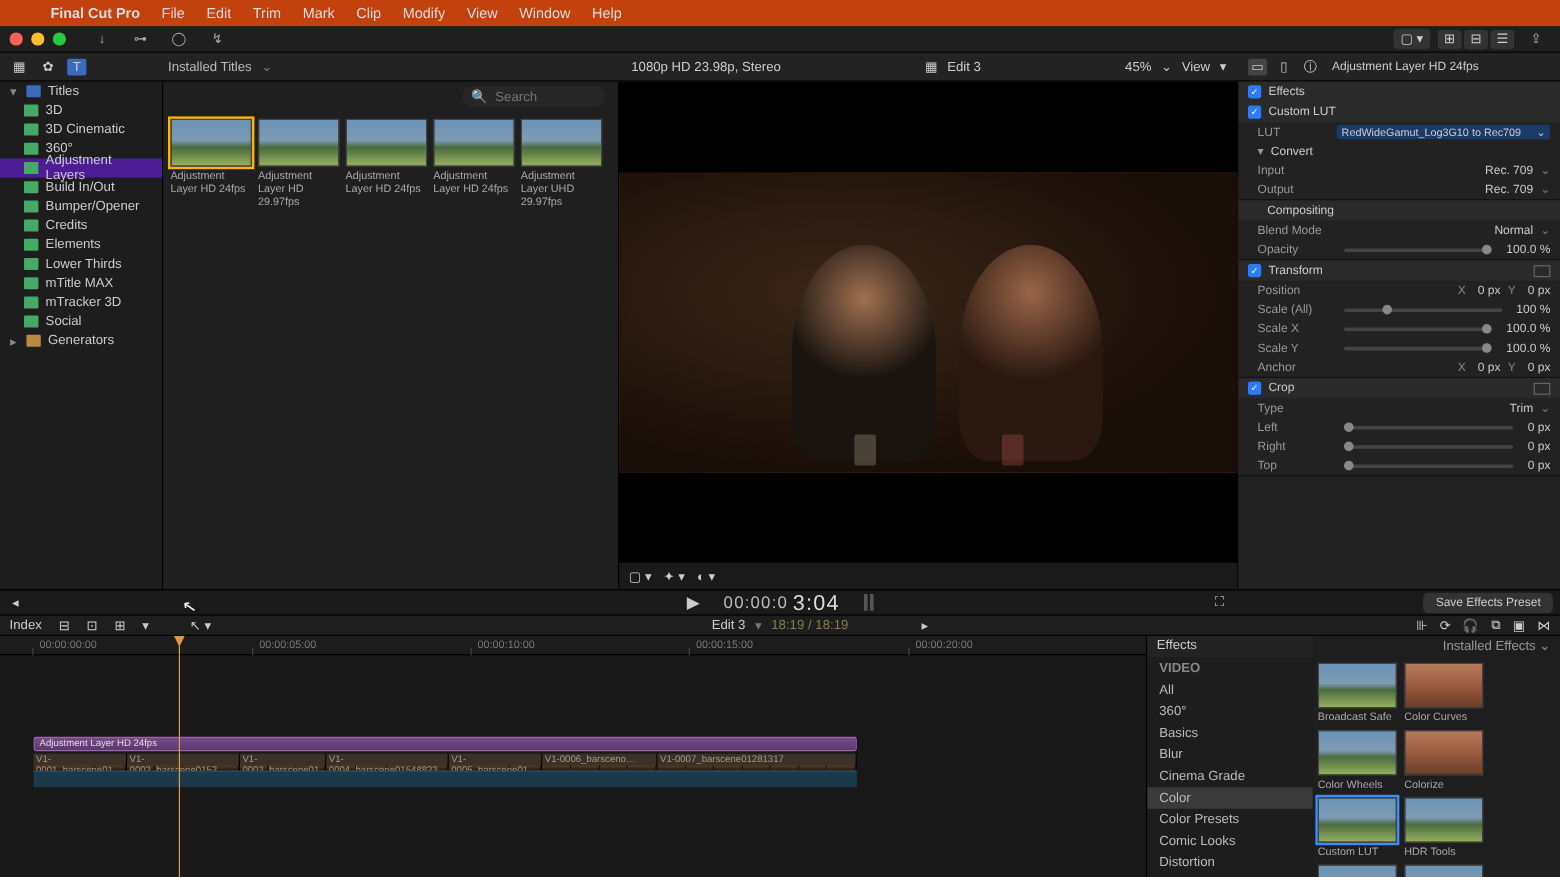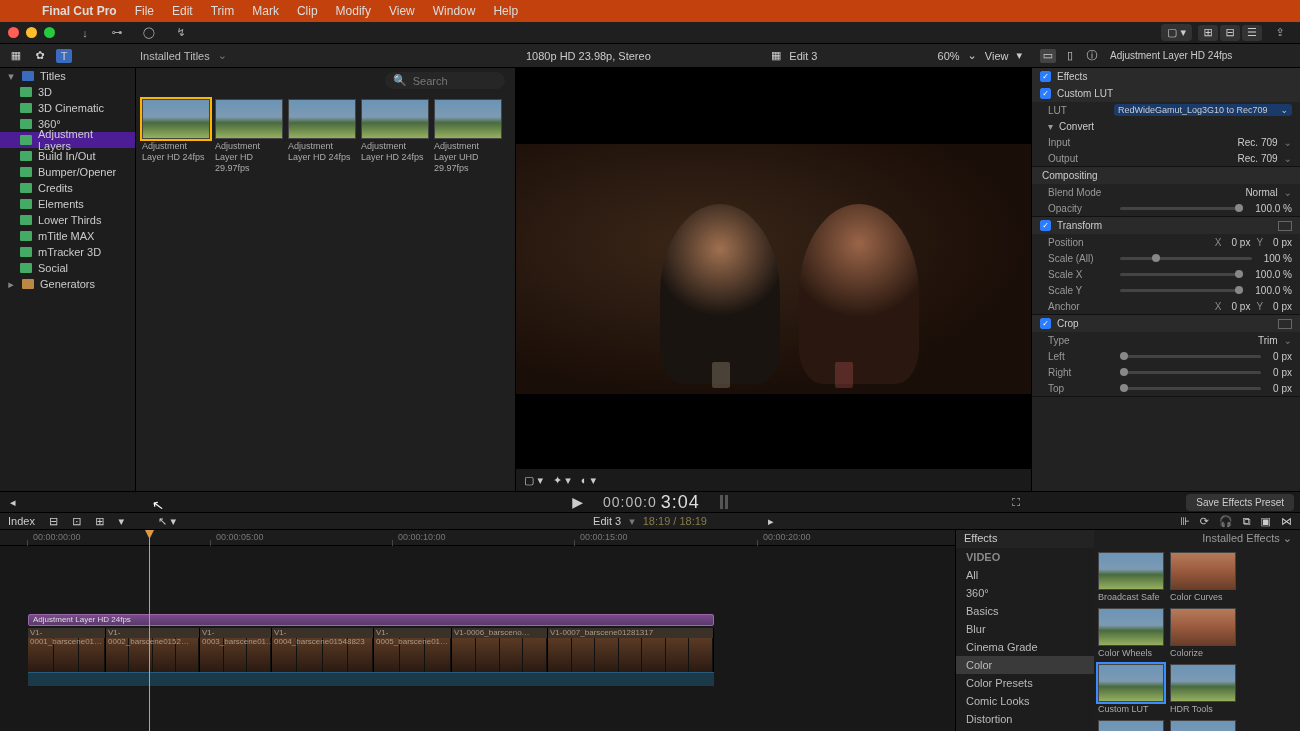--- a/index.html
+++ b/index.html
@@ -91,21 +91,21 @@
 .bottom { display: flex; height: 225px; }
 .timeline { flex: 1; background: #181818; position: relative; overflow:hidden; }
 .ruler { height: 16px; background: #1c1c1c; border-bottom: 1px solid #000; position: relative; font-size:9px; color:#777; }
 .ruler span { position: absolute; top: 2px; }
 .ruler .tick { position:absolute; top:10px; width:1px; height:6px; background:#444; }
 .playhead { position: absolute; top: 0; bottom: 0; width: 1px; background: #d94; left: 149px; z-index: 5; }
 .playhead::before { content:''; position:absolute; top:0; left:-4px; width:9px; height:9px; background:#d94; clip-path: polygon(0 0, 100% 0, 50% 100%); }
 .tracks { padding-top: 68px; }
 .adj-clip { margin: 0 28px; height: 12px; background: linear-gradient(#7a4a8a, #5a3a6e); border: 1px solid #9966aa; border-radius: 2px; padding: 0 4px; font-size:8px; color:#ddd; width: 686px; }
 .video-track { margin: 2px 28px 0; display: flex; width: 686px; }
-.vclip { height: 44px; background: #3a3228; border-right: 1px solid #000; position: relative; overflow:hidden; }
+.vclip { height: 14px; background: #3a3228; border-right: 1px solid #000; position: relative; overflow:hidden; }
 .vclip-label { position:absolute; top:0; left:2px; font-size:8px; color:#a98; z-index:2; }
 .vclip-thumbs { display:flex; height:100%; padding-top:10px; }
 .vclip-thumbs div { flex:1; background: linear-gradient(#5a3a24, #2a1a12); border-right:1px solid #111; }
 .audio-track { margin: 0 28px; height: 14px; background: #1a3a4a; border-top:1px solid #2a5a7a; width: 686px; }
 
 
 .fx-panel { width: 345px; background: #1e1e1e; display: flex; flex-direction: column; border-left:1px solid #000; }
 .fx-head { display:flex; height:18px; }
 .fx-head .cat-title { width: 138px; padding: 2px 8px; background:#232323; }
 .fx-head .installed { flex:1; padding:2px 8px; text-align:right; color:#999; }
@@ -169,21 +169,21 @@
     <span style="margin-left:60px; color:#bbb">Installed Titles</span>
     <span style="color:#777">⌄</span>
   </div>
   <div class="viewer-head">
     <span>1080p HD 23.98p, Stereo</span>
     <div style="display:flex; gap:8px; align-items:center">
       <span>▦</span>
       <span>Edit 3</span>
     </div>
     <div style="display:flex; gap:8px; align-items:center">
-      <span>60%</span>
+      <span>45%</span>
       <span>⌄</span>
       <span>View</span>
       <span>▾</span>
     </div>
   </div>
   <div class="insp-head">
     <div class="mini-icon" style="background:#444; border-radius:2px;">▭</div>
     <div class="mini-icon">▯</div>
     <div class="mini-icon">ⓘ</div>
     <span style="margin-left:4px; font-size:10px;">Adjustment Layer HD 24fps</span>
@@ -331,21 +331,21 @@
       </div>
       <div class="insp-row">
         <span class="insp-label">Output</span>
         <span class="insp-val">Rec. 709</span>
           <span style="color:#777">⌄</span>
       </div>
     </div>
 
     <div class="insp-section">
       <div class="insp-hdr">
-          <span style="margin-left:2px">Compositing</span>
+          <span style="margin-left:16px">Compositing</span>
         </div>
       <div class="insp-row">
         <span class="insp-label">Blend Mode</span>
         <span class="insp-val">Normal</span>
           <span style="color:#777">⌄</span>
       </div>
       <div class="insp-row">
         <span class="insp-label">Opacity</span>
         <div class="insp-slider">
             <div class="knob"></div>

